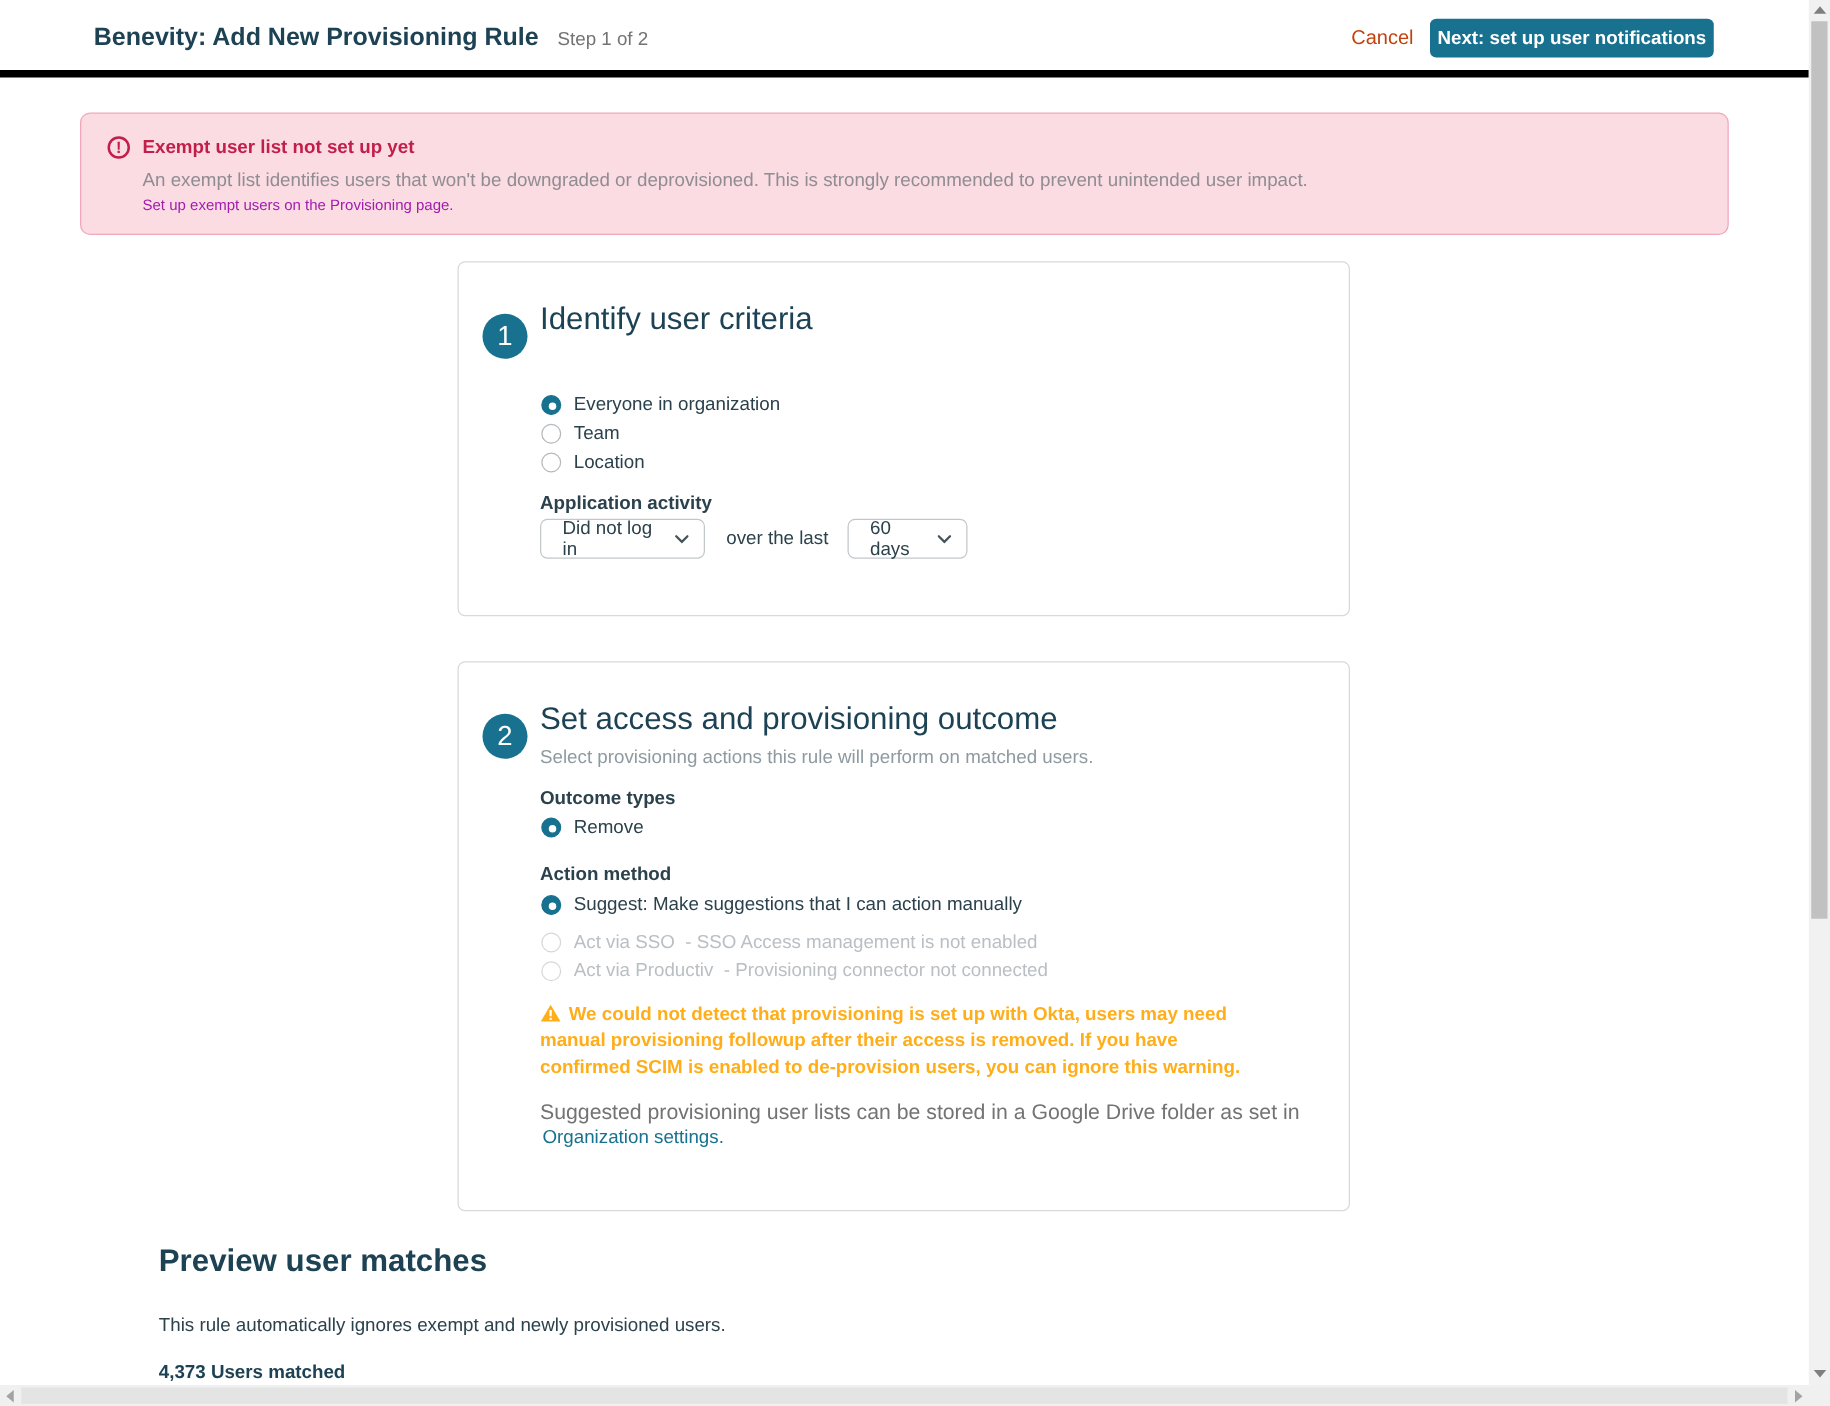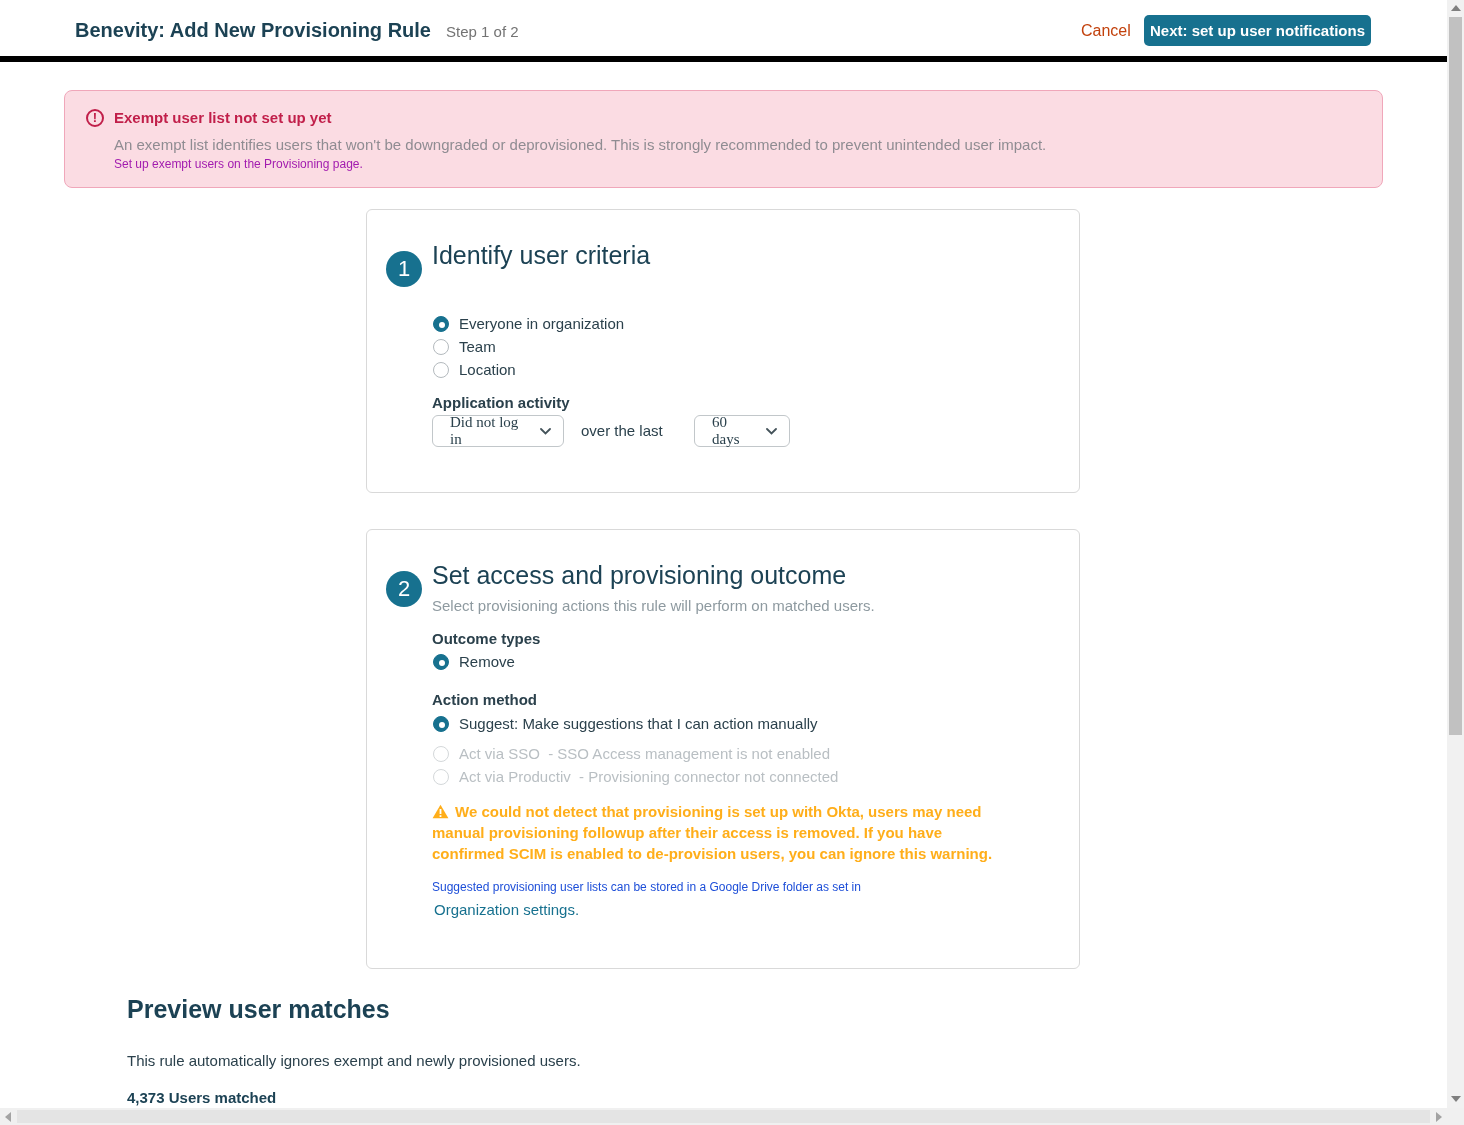--- a/index.html
+++ b/index.html
@@ -44,29 +44,29 @@
   .radio.selected::after { content:""; position:absolute; left:5px; top:5px; width:6px; height:6px;
                            border-radius:50%; background:#fff; }
   .radio.disabled { border-color:#d4d8da; cursor:default; }
   .radio-label { font-size:15px; color:#2b414c; white-space:pre-wrap; }
   .radio-label.disabled { color:#b9bfc3; }
 
   .field-label { font-size:15px; font-weight:bold; color:#2b414c; }
 
   .dropdown { position:absolute; height:32px; border:1px solid #c2c7ca; border-radius:6px;
               background:#fff; display:flex; align-items:center; justify-content:space-between;
-              padding:0 12px 0 17px; cursor:pointer;font-family:Liberation Serif, serif; }
+              padding:0 12px 0 17px; cursor:pointer; }
   .dropdown span { font-size:15px; color:#2b414c; }
   .chev { width:11px; height:7px; flex:none; margin-left:10px; }
 
   .warn-text { position:absolute; left:65px; top:271px; width:585px; font-size:15px;
                font-weight:bold; color:#ffae1a; line-height:21px; }
   .warn-icon { display:inline-block; vertical-align:-2px; margin-right:6px; }
 
-  .drive-note { position:absolute; left:65px; top:350px; font-size:12px; color:#1d4ed8; }
+  .drive-note { position:absolute; left:65px; top:350px; font-size:17px; color:#737373; }
   .drive-link { position:absolute; left:67px; top:371px; font-size:15px; color:#17718f; cursor:pointer; }
 
   
   .preview-title { position:absolute; left:127px; top:995px; font-size:25px; font-weight:bold; color:#1c4254; }
   .preview-note  { position:absolute; left:127px; top:1052px; font-size:15px; color:#2b414c; }
   .preview-count { position:absolute; left:127px; top:1089px; font-size:15px; font-weight:bold; color:#1c4254; }
 
   
   .vscroll { position:absolute; left:1447px; top:0; width:17px; height:1108px; background:#f1f1f1; }
   .vthumb  { position:absolute; left:2px; top:17px; width:13px; height:718px; background:#c1c1c1; }
@@ -120,21 +120,21 @@
 
     <div class="dropdown" style="left:65px; top:205px; width:132px;">
       <span>Did not log in</span>
       <svg class="chev" viewBox="0 0 11 7">
         <polyline points="1,1 5.5,5.5 10,1" fill="none" stroke="#44535a" stroke-width="1.8" stroke-linecap="round"></polyline>
       </svg>
     </div>
 
     <div style="position:absolute; left:214px; top:212px; font-size:15px; color:#2b414c;">over the last</div>
 
-    <div class="dropdown" style="left:311px; top:205px; width:96px;margin-left:16px;">
+    <div class="dropdown" style="left:311px; top:205px; width:96px;">
       <span>60 days</span>
       <svg class="chev" viewBox="0 0 11 7">
         <polyline points="1,1 5.5,5.5 10,1" fill="none" stroke="#44535a" stroke-width="1.8" stroke-linecap="round"></polyline>
       </svg>
     </div>
   </div>
 
   <div class="card card2">
     <div class="badge">2</div>
     <div class="card-title">Set access and provisioning outcome</div>

